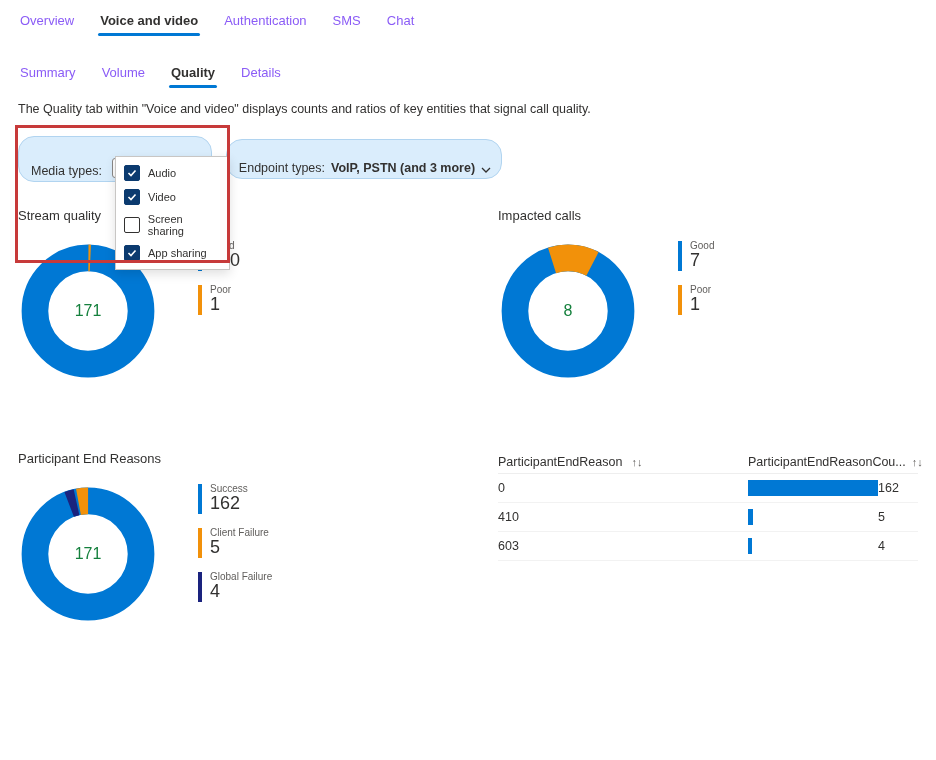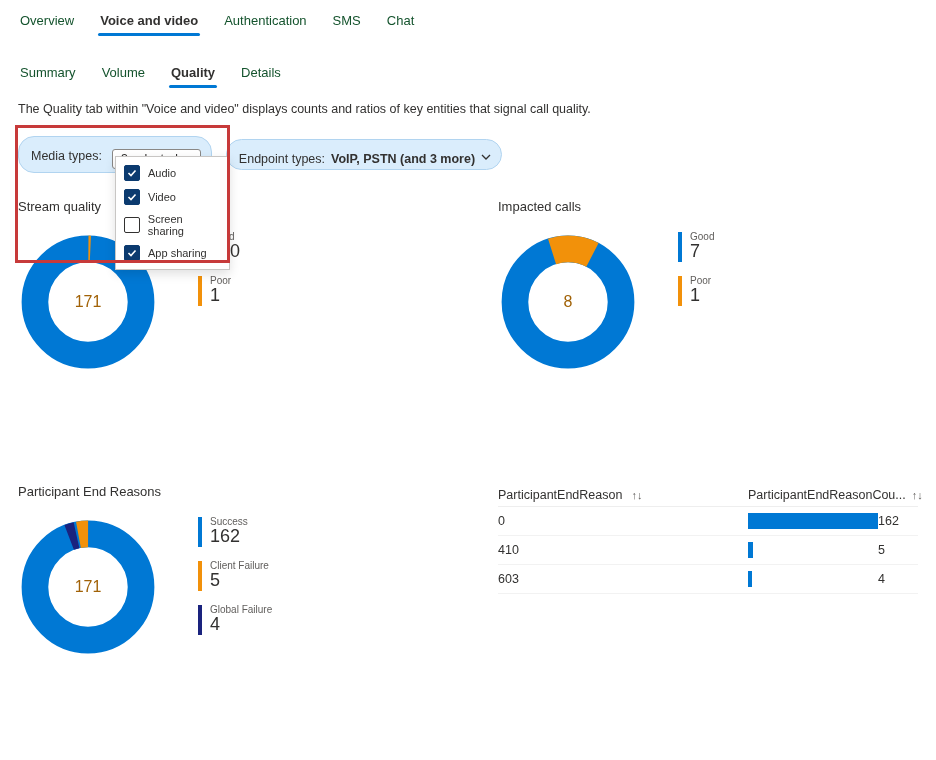--- a/index.html
+++ b/index.html
@@ -1,46 +1,46 @@
 <!DOCTYPE html>
 <html><head>
 <meta charset="utf-8">
 <style>
   * { box-sizing: border-box; }
   html, body { margin:0; padding:0; background:#fff; font-family:"Segoe UI",Arial,sans-serif; color:#323130; font-size:13px; }
   .page { width:936px; height:760px; padding:4px 18px; position:relative; }
   .tabrow { display:flex; gap:22px; align-items:flex-end; height:30px; }
-  .tab { padding:4px 2px 6px; cursor:pointer; color:#14532d; position:relative; }
+  .tab { padding:4px 2px 6px; cursor:pointer; color:#8b5cf6; position:relative; }
   .tab.active { color:#323130; font-weight:600; }
   .tab.active::after { content:""; position:absolute; left:0; right:0; bottom:-2px; height:3px; background:#0078d4; border-radius:2px; }
   .subtabs { margin-top:22px; }
   .desc { margin-top:16px; color:#323130; font-size:12.5px; }
   .filters { margin-top:20px; display:flex; gap:14px; align-items:center; }
-  .pill { display:inline-flex; align-items:flex-start; background:#daedfc; border:1px solid #b1d4f0; border-radius:16px; padding:12px 10px 3px 12px; font-size:12.5px; color:#323130; cursor:pointer; }
+  .pill { display:inline-flex; align-items:flex-end; background:#daedfc; border:1px solid #b1d4f0; border-radius:16px; padding:21px 10px 3px 12px; font-size:12.5px; color:#323130; cursor:pointer; }
   .pill .label { margin-right:6px; }
   .selectbox { display:inline-flex; align-items:center; background:#fff; border:1px solid #8a8886; border-radius:3px; padding:2px 6px 2px 8px; margin-left:4px; font-size:12.5px;text-decoration:underline; }
   .chev { margin-left:6px; display:inline-flex; }
   .dropdown { position:absolute; left:115px; top:156px; width:115px; background:#fff; border:1px solid #c8c6c4; box-shadow:0 4px 10px rgba(0,0,0,.12); padding:4px 0; z-index:5; }
   .dd-item { display:flex; align-items:center; padding:4px 8px; gap:8px; cursor:pointer; font-size:11px; }
   .cb { width:16px; height:16px; border:1px solid #323130; border-radius:2px; display:flex; align-items:center; justify-content:center; }
   .cb.checked { background:#0b3a6f; border-color:#0b3a6f; }
   .cb.checked svg { display:block; } .cb svg { display:none; }
   .highlight { position:absolute; left:15px; top:125px; width:215px; height:138px; border:3px solid #c73a3a; pointer-events:none; z-index:6; }
   .grid { display:flex; gap:60px; margin-top:26px; }
   .col { flex:1; }
   .sectitle { font-weight:400; font-size:13px; margin-bottom:18px; }
   .chartrow { display:flex; gap:40px; align-items:flex-start; margin-top:8px; }
   .donut { width:140px; height:140px; position:relative; }
-  .donut .center { position:absolute; left:50%; top:50%; transform:translate(-50%,-50%); font-size:16px; color:#a16207; }
+  .donut .center { position:absolute; left:50%; top:50%; transform:translate(-50%,-50%); font-size:16px; color:#15803d; }
   .legend { display:flex; flex-direction:column; gap:14px; }
   .leg { display:flex; gap:8px; }
   .bar { width:4px; border-radius:0; }
   .leg .txt .lbl { font-size:10px; color:#605e5c; line-height:1; }
   .leg .txt .val { font-size:18px; font-weight:400; line-height:1.1; }
-  .row2 { display:flex; gap:60px; margin-top:112px; }
+  .row2 { display:flex; gap:60px; margin-top:70px; }
   .tablewrap { flex:1; }
   .thead { display:flex; font-size:12.5px; border-bottom:1px solid #eee; padding:4px 0; }
   .thead .col1 { flex:1; display:flex; align-items:center; gap:9px; }
   .thead .col2 { width:170px; display:flex; align-items:center; gap:6px; justify-content:space-between; }
   .sorticon { font-size:11px; color:#605e5c; }
   .trow { display:flex; align-items:center; padding:6px 0; border-bottom:1px solid #f2f2f2; font-size:12.5px; }
   .trow .c1 { flex:1; }
   .trow .barcell { width:130px; }
   .trow .c3 { width:40px; text-align:left; }
   .hbar { height:16px; background:#0078d4; }

